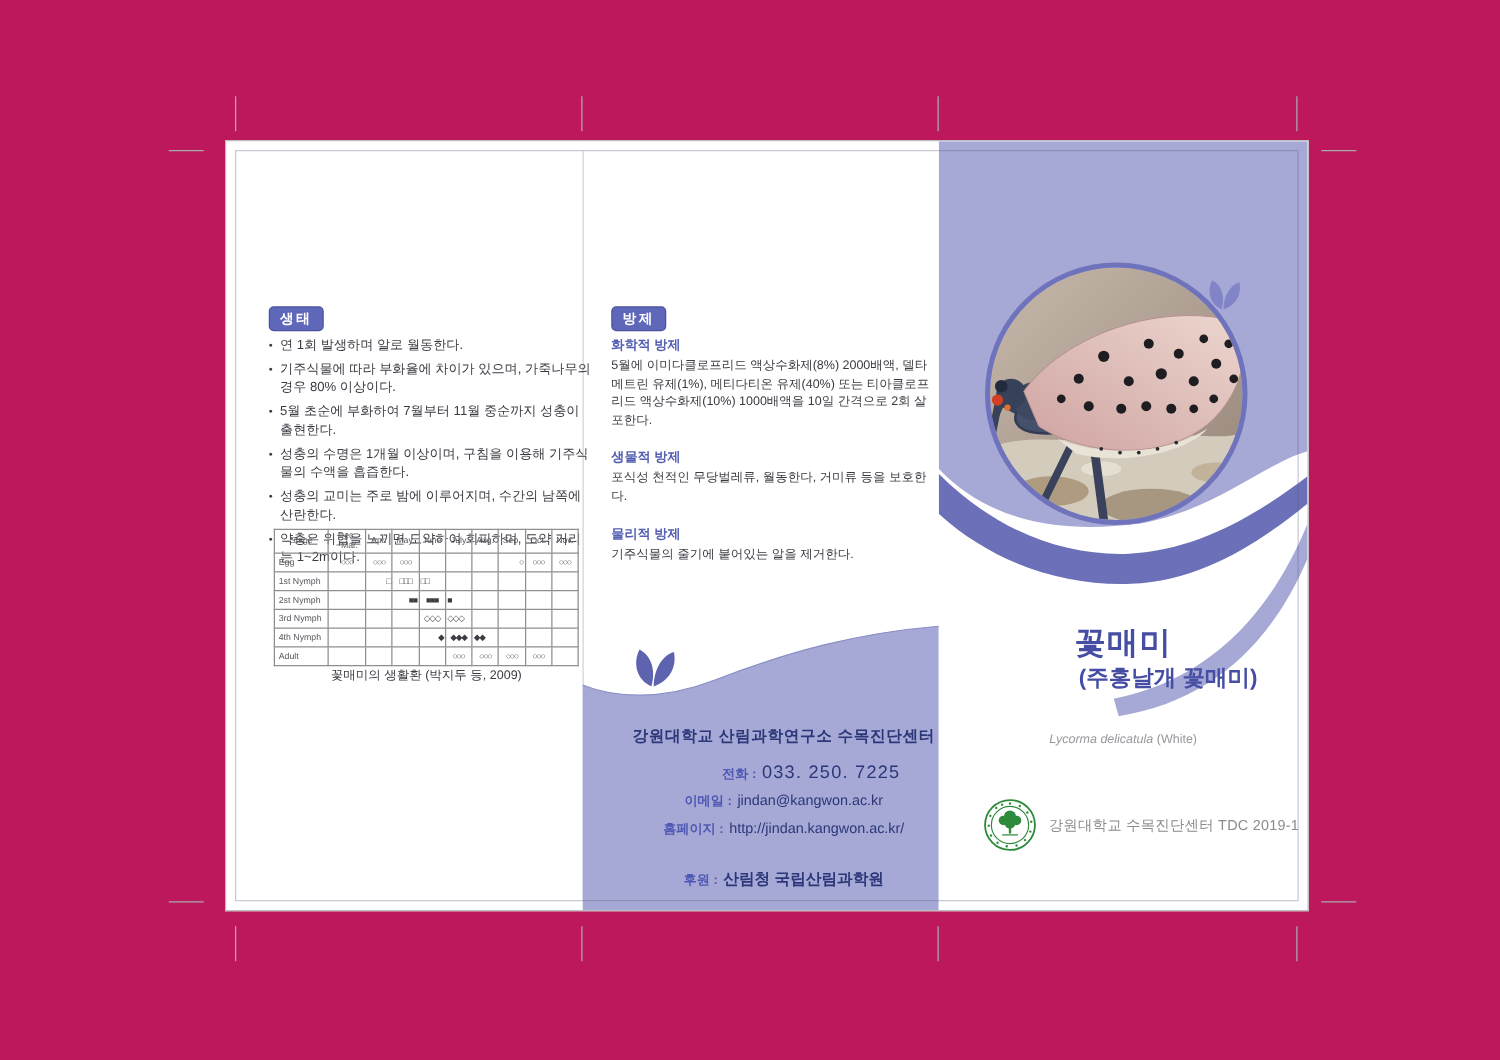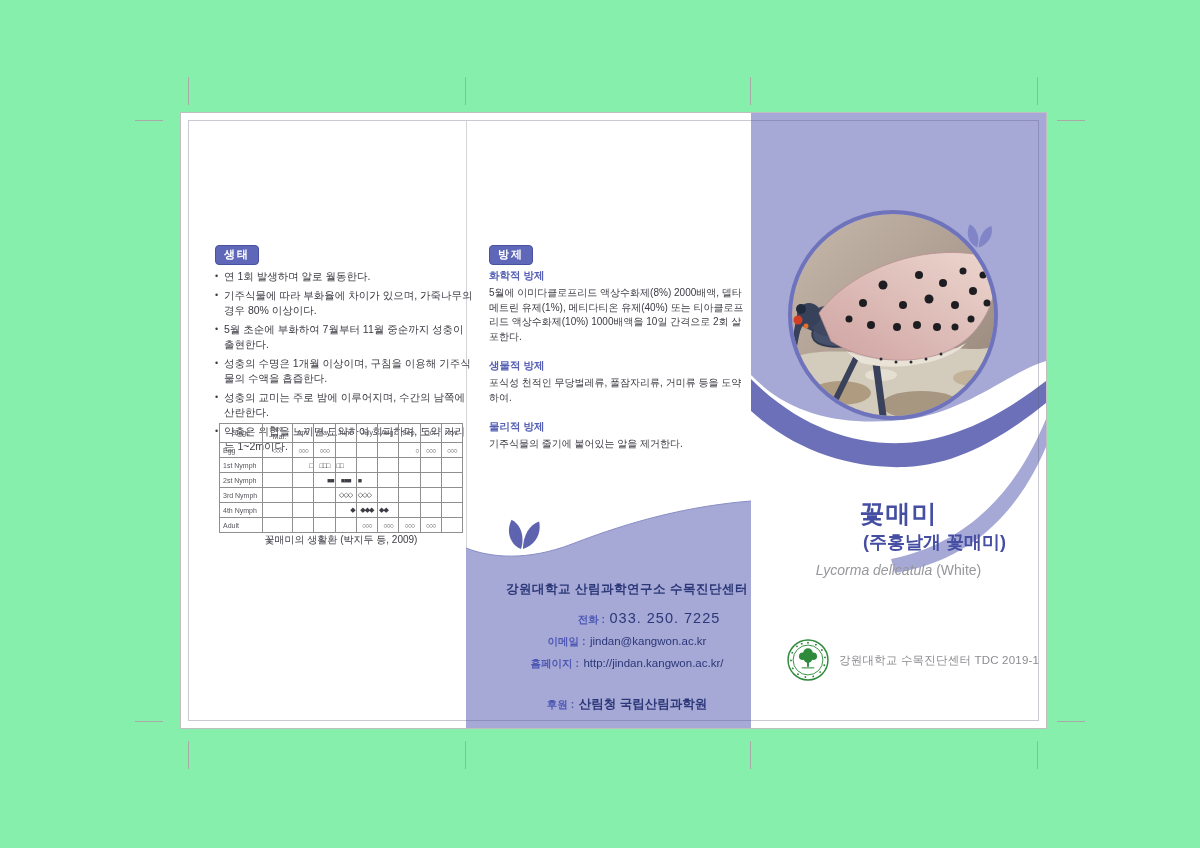--- a/index.html
+++ b/index.html
@@ -1,16 +1,16 @@
 <!DOCTYPE html>
 <html><head>
 <meta charset="utf-8">
 <style>
   html,body{margin:0;padding:0;background:#fff;}
-  .canvas{position:relative;width:1200px;height:848px;background:#86efac;overflow:hidden;
+  .canvas{position:relative;width:1200px;height:848px;background:#be185d;overflow:hidden;
           font-family:"Liberation Sans","DejaVu Sans",sans-serif;}
   
   .cm-v{position:absolute;width:1px;height:28px;background:#a9a9a9;}
   .cm-h{position:absolute;height:1px;width:28px;background:#a9a9a9;}
   
   .page{position:absolute;left:180px;top:112px;width:865px;height:615px;border:1px solid #bfbfbf;background:#fff;}
   .inner-border{position:absolute;left:7px;top:7px;right:7px;bottom:7px;border:1px solid rgba(90,90,120,0.32);z-index:9;pointer-events:none;}
   .fold-line{position:absolute;left:285px;top:8px;width:1px;height:600px;background:#d4d4d8;z-index:1;}
   
   .badge{position:absolute;display:inline-block;background:#5f68b8;border:1px solid #49529f;color:#fff;
@@ -46,21 +46,21 @@
   .clabel{font-size:10.5px;font-weight:bold;color:#4f59b4;}
   .cval{font-size:11.5px;color:#2b3778;}
   .cval.phone{font-size:14.5px;letter-spacing:1px;}
   .cval.bold{font-weight:bold;font-size:12.5px;}
   
   .panel-right{position:absolute;left:570px;top:0;width:295px;height:615px;z-index:2;}
   .rp-svg{position:absolute;left:0;top:0;}
   .rp-title{position:absolute;left:0;top:384px;width:295px;text-align:center;font-size:25px;font-weight:bold;
             color:#454ea3;letter-spacing:1px;}
   .rp-subtitle{position:absolute;left:0;top:417px;width:295px;text-align:center;font-size:18px;font-weight:bold;color:#454ea3;margin-left:36px;}
-  .rp-latin{position:absolute;left:0;top:449px;width:295px;text-align:center;font-size:14px;color:#97979c;}
+  .rp-latin{position:absolute;left:0;top:473px;width:295px;text-align:center;font-size:10px;color:#97979c;}
   .rp-latin .lat{font-style:italic;}
   .rp-footer{position:absolute;left:36px;top:526px;display:flex;align-items:center;gap:10px;}
   .rp-footer .seal{width:42px;height:42px;}
   .rp-footer .ftxt{font-size:11.5px;color:#8b8b90;letter-spacing:0.2px;}
 </style>
 </head>
 <body>
 
 <div class="canvas">
 
@@ -198,21 +198,21 @@
           </tr>
         </tbody>
     </table>
     <div class="lc-caption">꽃매미의 생활환 (박지두 등, 2009)</div>
 
     <div class="badge badge-ctrl">방제</div>
     <div class="ctrl-sections">
       <p class="ctrl-h">화학적 방제</p>
       <p class="ctrl-b">5월에 이미다클로프리드 액상수화제(8%) 2000배액, 델타메트린 유제(1%), 메티다티온 유제(40%) 또는 티아클로프리드 액상수화제(10%) 1000배액을 10일 간격으로 2회 살포한다.</p>
       <p class="ctrl-h">생물적 방제</p>
-      <p class="ctrl-b">포식성 천적인 무당벌레류, 풀잠자리류, 거미류 등을 도약하여.</p>
+      <p class="ctrl-b">포식성 천적인 무당벌레류, 월동한다, 거미류 등을 보호한다.</p>
       <p class="ctrl-h">물리적 방제</p>
       <p class="ctrl-b">기주식물의 줄기에 붙어있는 알을 제거한다.</p>
     </div>
 
     <svg class="wave-mid" viewBox="0 0 285 257">
       <path d="M0,77 C25,87 62,90 106,73 C168,49 224,35 285,30 L285,257 L0,257 Z" fill="#a6a9d6"></path>
       <path d="M0,77 C25,87 62,90 106,73 C168,49 224,35 285,30" fill="none" stroke="#888dc4" stroke-width="1"></path>
     </svg>
     <svg class="leaf-mid" viewBox="0 0 40 40">
       <path d="M19,38 C7,33 3,19 9,7 C19,12 23,25 19,38 Z" fill="#5d63ae"></path>

